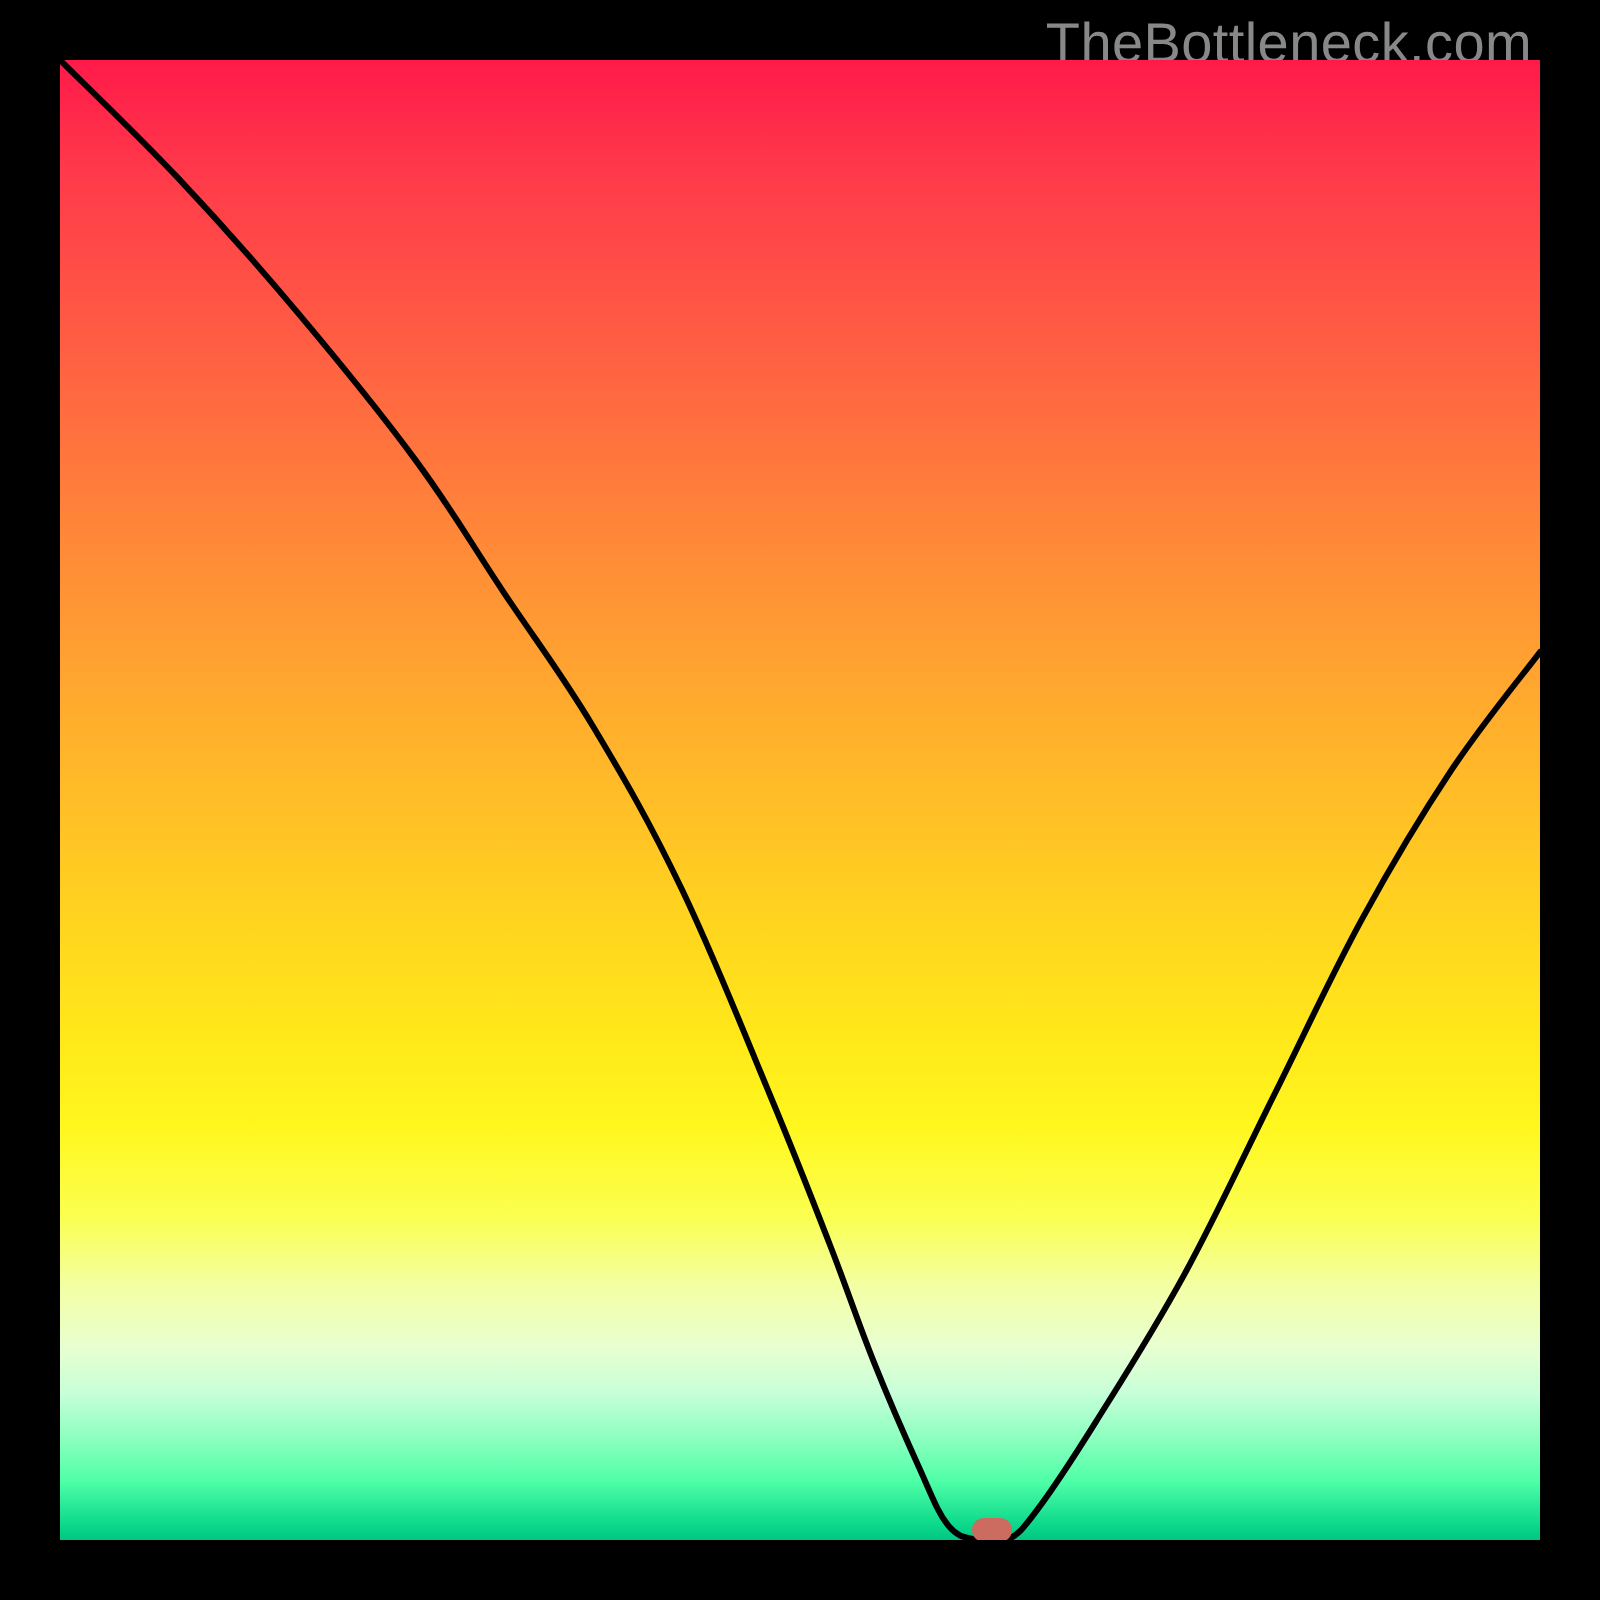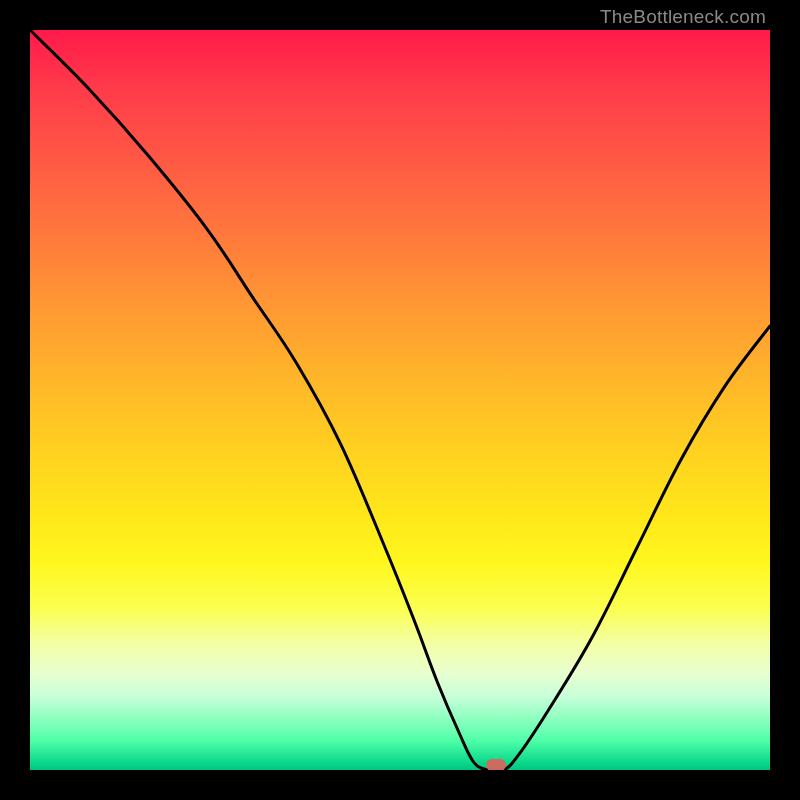--- a/index.html
+++ b/index.html
@@ -43,21 +43,21 @@
       #0bd88b 99%,
       #02c682 100%
     );
     overflow: hidden;
   }
   .watermark {
     position: absolute;
     top: 6px;
     right: 34px;
     color: #888;
-    font-size: 19px;
+    font-size: 28px;
     font-weight: 500;
     letter-spacing: 0.2px;
     user-select: none;
   }
   svg.curve {
     position: absolute;
     left: 0;
     top: 0;
     width: 740px;
     height: 740px;

